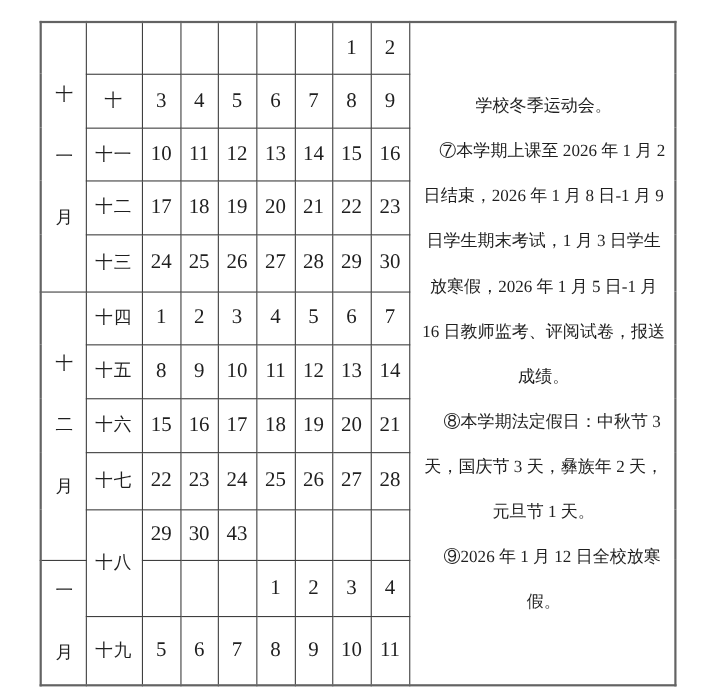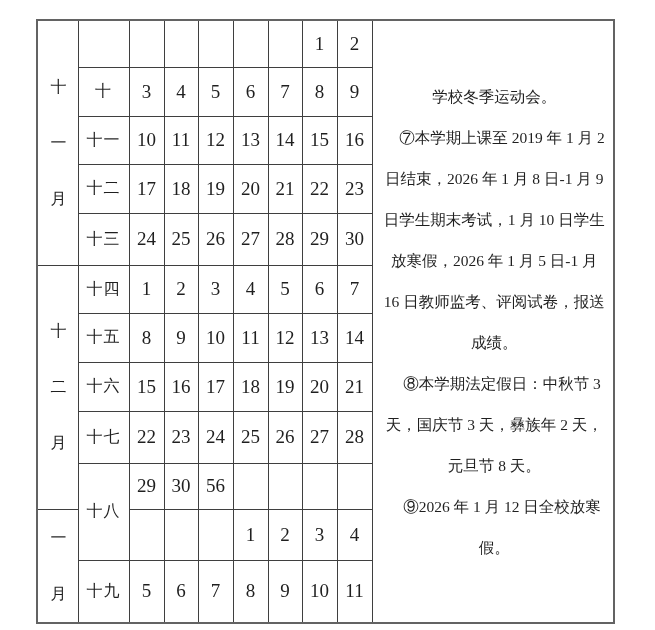--- a/index.html
+++ b/index.html
@@ -96,29 +96,29 @@
       <td class="date"></td>
       <td class="date"></td>
       <td class="date"></td>
       <td class="date"></td>
       <td class="date"></td>
       <td class="date">1</td>
       <td class="date">2</td>
       <td class="notes-cell" rowspan="12">
         <div class="notes">
           <div class="note-line">学校冬季运动会。</div>
-          <div class="note-line">　⑦本学期上课至 2019 年 1 月 2</div>
+          <div class="note-line">　⑦本学期上课至 2026 年 1 月 2</div>
           <div class="note-line">日结束，2026 年 1 月 8 日-1 月 9</div>
-          <div class="note-line">日学生期末考试，1 月 10 日学生</div>
+          <div class="note-line">日学生期末考试，1 月 3 日学生</div>
           <div class="note-line">放寒假，2026 年 1 月 5 日-1 月</div>
           <div class="note-line">16 日教师监考、评阅试卷，报送</div>
           <div class="note-line">成绩。</div>
           <div class="note-line">　⑧本学期法定假日：中秋节 3</div>
           <div class="note-line">天，国庆节 3 天，彝族年 2 天，</div>
-          <div class="note-line">元旦节 8 天。</div>
+          <div class="note-line">元旦节 1 天。</div>
           <div class="note-line">　⑨2026 年 1 月 12 日全校放寒</div>
           <div class="note-line">假。</div>
         </div>
       </td>
     </tr>
 
     <tr>
       <td class="week gt">十</td>
       <td class="date">3</td>
       <td class="date">4</td>
@@ -206,21 +206,21 @@
       <td class="date">25</td>
       <td class="date">26</td>
       <td class="date">27</td>
       <td class="date">28</td>
     </tr>
 
     <tr>
       <td class="week gb" rowspan="2">十八</td>
       <td class="date">29</td>
       <td class="date">30</td>
-      <td class="date">56</td>
+      <td class="date">43</td>
       <td class="date"></td>
       <td class="date"></td>
       <td class="date"></td>
       <td class="date"></td>
     </tr>
 
     <tr>
       <td class="month gt" rowspan="2">
         <div class="vtext">一月</div>
       </td>

